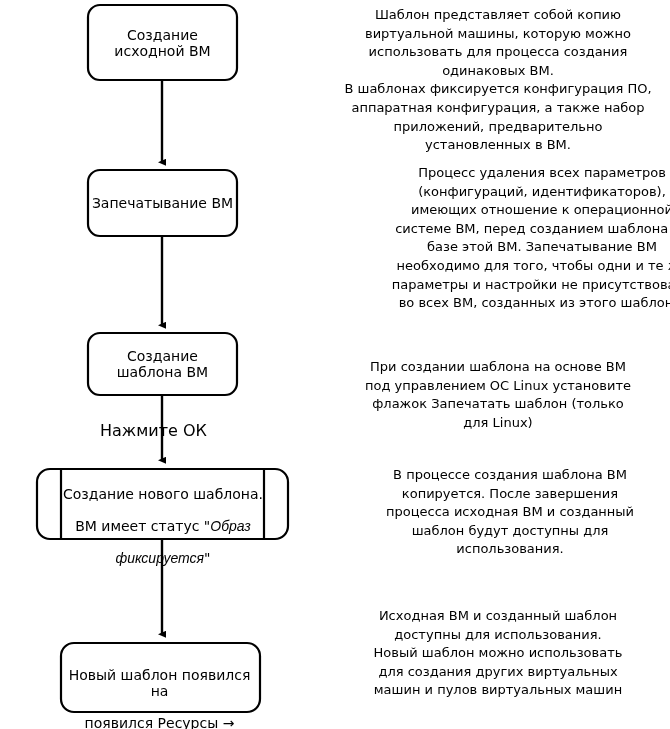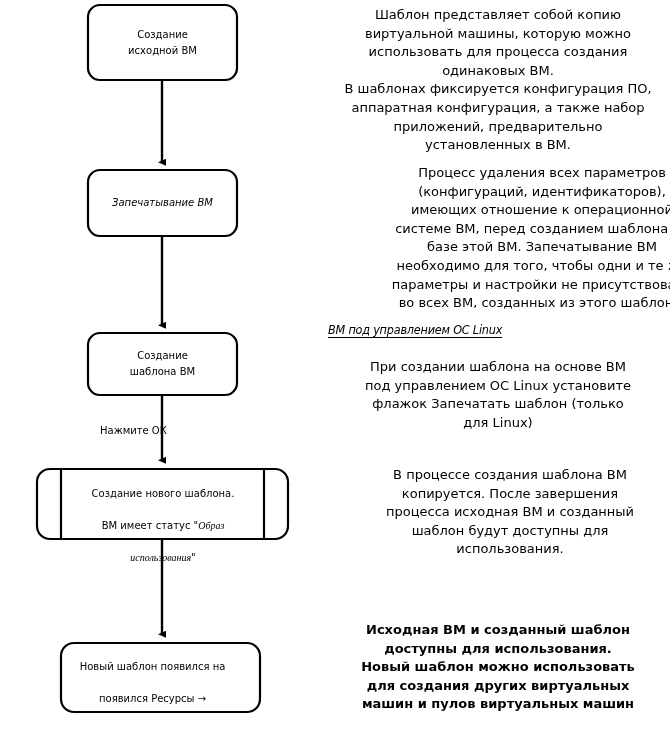--- a/index.html
+++ b/index.html
@@ -27,39 +27,39 @@
   }
   #flow-svg {
     position: absolute;
     left: 0;
     top: 0;
   }
 
   .node-text {
     position: absolute;
     text-align: center;
-    font-size: 10px;
+    font-size: 14px;
     line-height: 16px;
     color: #000;
     white-space: pre-line;
     display: flex;
     flex-direction: column;
     justify-content: center;
     align-items: center;
   }
 
   .edge-label {
     position: absolute;
-    font-size: 10px;
+    font-size: 16px;
     line-height: 14px;
     color: #000;
     white-space: nowrap;
   }
 
-  .italic-part { font-style: italic; font-family: Liberation Serif, serif; }
+  .italic-part { font-style: italic; font-family: Liberation Sans, sans-serif; }
   .bold-part { font-weight: normal; }
 
   
   #notes {
     position: absolute;
     left: 328px;
     top: 0;
     width: 342px;
     height: 729px;
   }
@@ -117,34 +117,34 @@
     <line x1="264" y1="469" x2="264" y2="539" stroke="#000000" stroke-width="2.2"></line>
 
     <line x1="162" y1="539" x2="162" y2="634" stroke="#000000" stroke-width="2.4" marker-end="url(#arrowhead)"></line>
 
     <rect x="61" y="643" width="199" height="69" rx="13" ry="13" fill="#ffffff" stroke="#000000" stroke-width="2.2"></rect>
   </svg>
 
   <div class="node-text" style="left:88px; top:5px; width:149px; height:75px;">Создание
 исходной ВМ</div>
 
-  <div class="node-text" style="left:88px; top:170px; width:149px; height:66px;font-style:italic;">Запечатывание ВМ</div>
+  <div class="node-text" style="left:88px; top:170px; width:149px; height:66px;">Запечатывание ВМ</div>
 
   <div class="node-text" style="left:88px; top:333px; width:149px; height:62px;">Создание
 шаблона ВМ</div>
 
   <div class="edge-label" style="left:100px; top:424px;">Нажмите ОК</div>
 
   <div class="node-text" style="left:63px; top:469px; width:200px; height:70px; display:block; padding-top:1px; box-sizing:border-box;">
     <div>Создание нового шаблона.</div>
     <div><span>ВМ  имеет статус "</span><span class="italic-part">Образ</span></div>
-    <div><span class="italic-part">использования</span><span>"</span></div>
+    <div><span class="italic-part">фиксируется</span><span>"</span></div>
   </div>
 
-  <div class="node-text" style="left:53px; top:643px; width:199px; height:64px; display:block; padding-top:0; box-sizing:border-box;">
+  <div class="node-text" style="left:60px; top:643px; width:199px; height:64px; display:block; padding-top:8px; box-sizing:border-box;">
     <div>Новый шаблон появился на</div>
     <div><span>появился </span><span class="bold-part">Ресурсы →</span></div>
     
   </div>
 </div>
 
 <div id="notes">
 
   <div class="note" style="top:6px;">Шаблон представляет собой копию
 виртуальной машины, которую можно
@@ -157,31 +157,30 @@
 
   <div class="note" style="top:164px;margin-left:44px;">Процесс удаления всех параметров
 (конфигураций, идентификаторов),
 имеющих отношение к операционной
 системе ВМ, перед созданием шаблона на
 базе этой ВМ. Запечатывание ВМ
 необходимо для того, чтобы одни и те же
 параметры и настройки не присутствовали
 во всех ВМ, созданных из этого шаблона.</div>
 
-  <div class="note-heading" style="top:322px;">ВМ под  управлением ОС Linux</div>
 
   <div class="note" style="top:358px;"><span>При создании шаблона на основе ВМ
 под управлением ОС Linux установите
 флажок </span><span class="underline-part">Запечатать шаблон</span><span> (только
 для Linux)</span></div>
 
   <div class="note" style="top:466px;margin-left:12px;">В процессе создания шаблона ВМ
 копируется. После завершения
 процесса исходная ВМ и созданный
 шаблон будут доступны для
 использования.</div>
 
-  <div class="note" style="top:621px;font-weight:bold;">Исходная ВМ и созданный шаблон
+  <div class="note" style="top:607px;">Исходная ВМ и созданный шаблон
 доступны для использования.
 Новый шаблон можно использовать
 для создания других виртуальных
 машин и пулов виртуальных машин</div>
 </div>
 
 </body></html>

